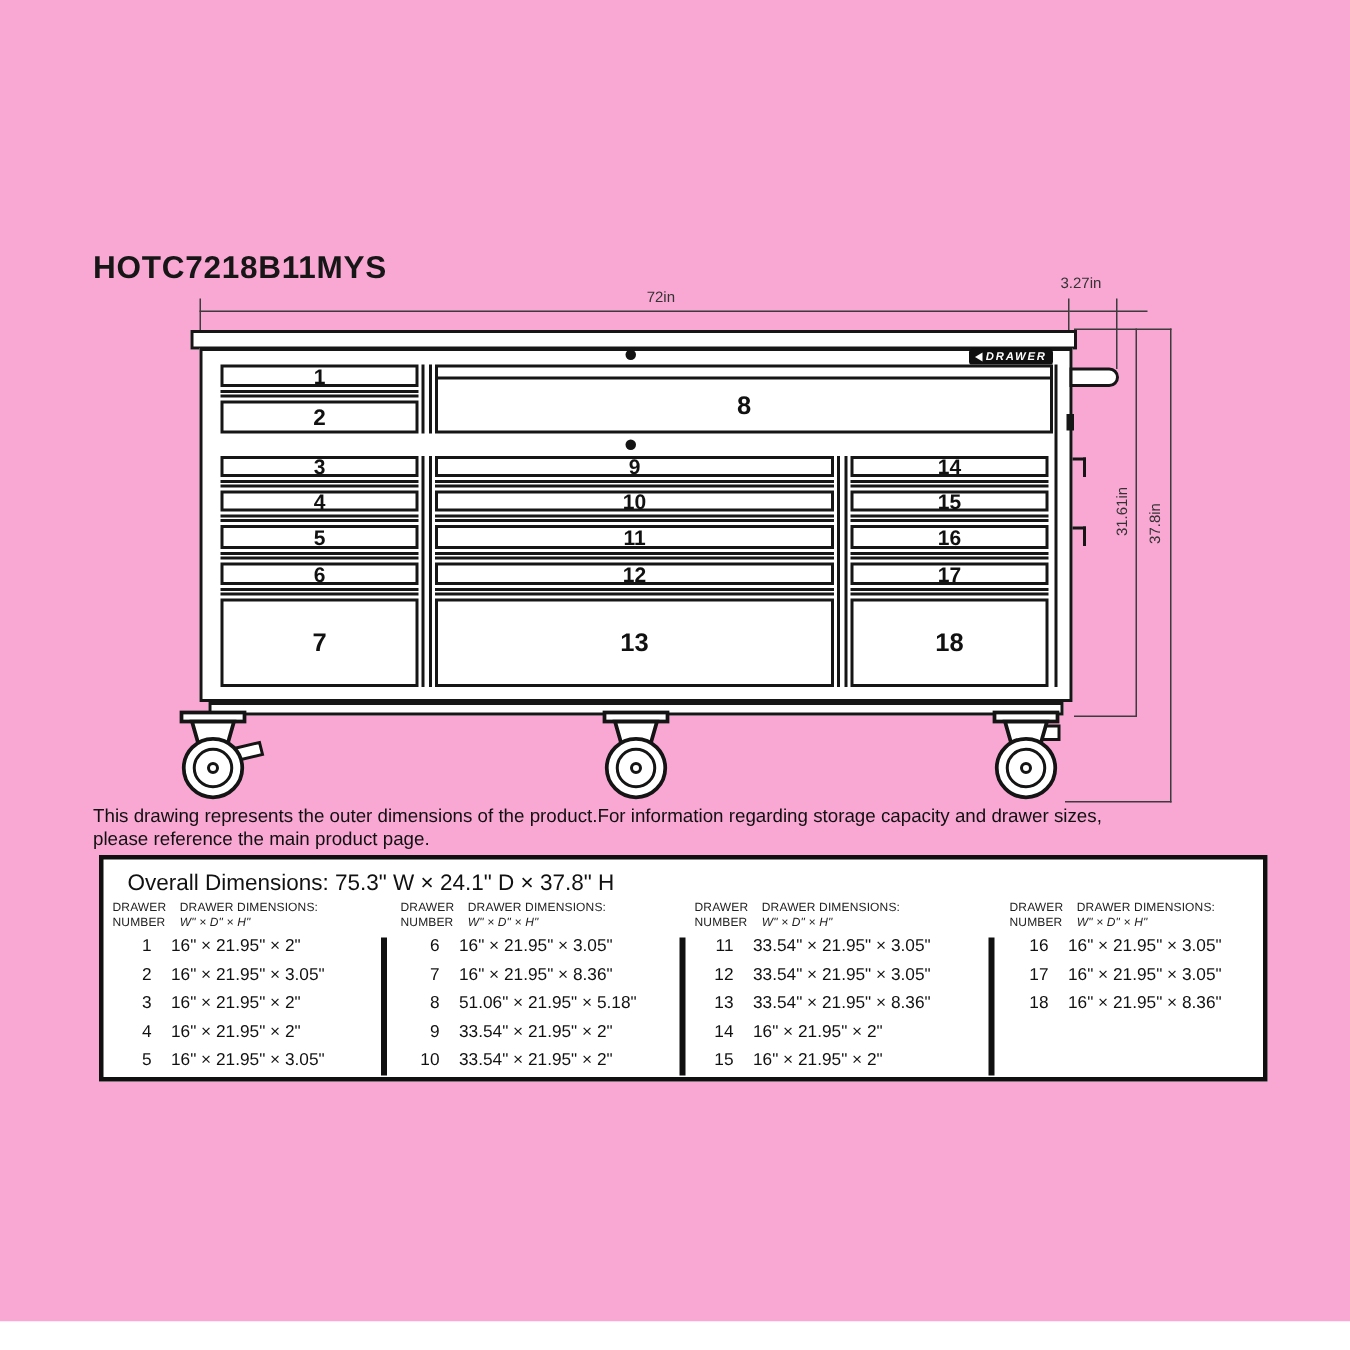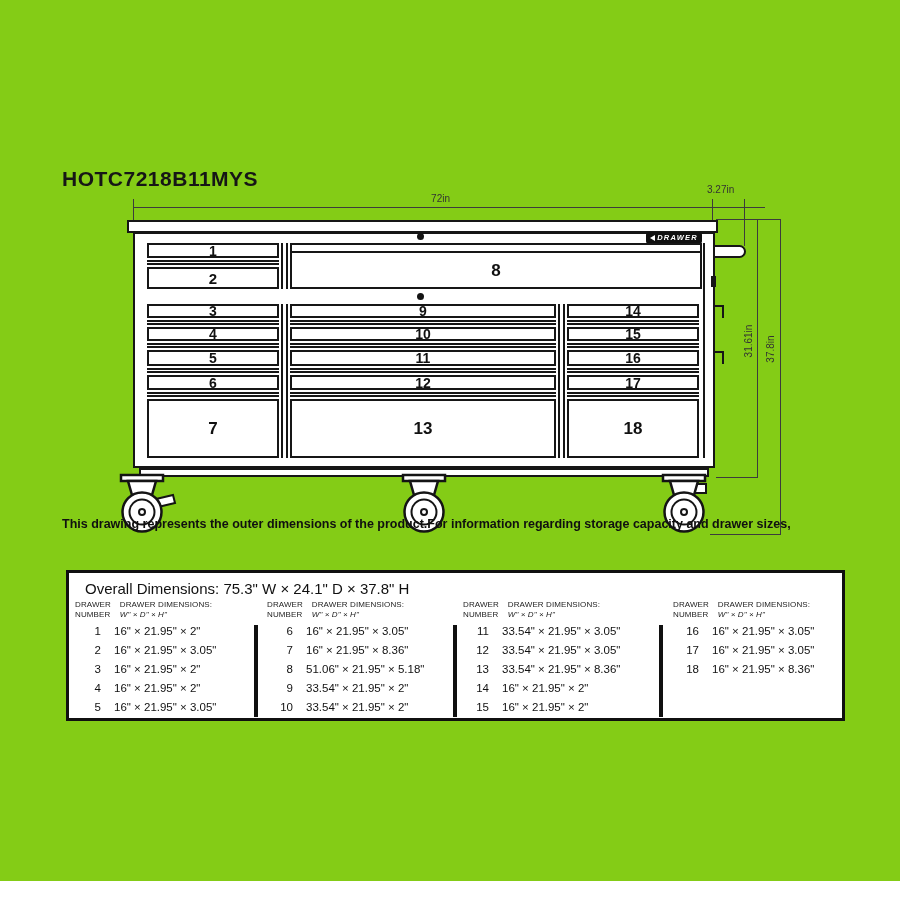--- a/index.html
+++ b/index.html
@@ -1,18 +1,18 @@
 <!DOCTYPE html>
 <html><head>
 <meta charset="utf-8">
 <style>
   *{box-sizing:border-box;margin:0;padding:0}
   html,body{background:#fff}
   body{font-family:"Liberation Sans",sans-serif;color:#111}
-  .page{position:relative;width:900px;height:881px;background:#84cc16;overflow:hidden}
+  .page{position:relative;width:900px;height:881px;background:#f9a8d4;overflow:hidden}
   .abs{position:absolute}
   
   .title{left:62px;top:167px;font-size:21px;font-weight:700;letter-spacing:.5px;color:#161616}
   
   .box{border:2.5px solid #161616;background:#fff}
   .band{position:absolute;left:0;right:0;border:2px solid #161616;background:#fff;
         display:flex;align-items:center;justify-content:center;
         font-weight:700;font-size:14px;line-height:1;color:#111}
   .slat{position:absolute;left:0;right:0;border-top:2px solid #161616;border-bottom:2px solid #161616;background:#fff}
   .post{position:absolute;width:7px;border-left:2px solid #161616;border-right:2px solid #161616;background:#fff}
@@ -39,21 +39,21 @@
   .r2{top:23px;height:14px}.s2{top:39px;height:5px}
   .r3{top:46px;height:16px}.s3{top:64px;height:5px}
   .r4{top:71px;height:15px}.s4{top:88px;height:5px}
   .rbig{top:95px;height:59px;font-size:17px}
   
   .logo{left:646px;top:231.5px;width:56px;height:12px;background:#101010;border-radius:3px;
         display:flex;align-items:center;justify-content:center;gap:2px}
   .logo .arrow{width:0;height:0;border-top:3px solid transparent;border-bottom:3px solid transparent;border-right:5px solid #fff}
   .logo .txt{color:#fff;font-size:7.5px;font-weight:700;font-style:italic;letter-spacing:1.2px;line-height:1}
   
-  .disclaimer{left:62px;top:517px;width:810px;font-size:12.5px;font-weight:700;line-height:14.5px;color:#101010}
+  .disclaimer{left:62px;top:537px;width:810px;font-size:12.5px;font-weight:400;line-height:14.5px;color:#101010}
   
   .spec-table{left:66px;top:570px;width:779px;height:151px;border:3px solid #101010;background:#fff}
   .overall{position:absolute;left:16px;top:7px;font-size:15px;color:#111}
   .tgroup{position:absolute;top:0;height:100%}
   #g1{left:4px;width:178px}#g2{left:196px;width:184px}#g3{left:392px;width:194px}#g4{left:602px;width:172px}
   .ghead{position:absolute;top:27px;left:2px;display:flex;gap:9px;font-size:8px;line-height:9.5px;color:#222;letter-spacing:.1px}
   .ghead .gcol span{display:block;white-space:nowrap}
   .ghead .dims-line2{font-style:italic}
   .grows{position:absolute;top:49px;left:2px;right:0}
   .trow{display:flex;align-items:center;height:18.9px;font-size:11.5px;color:#111;white-space:nowrap}
@@ -173,20 +173,21 @@
   <div class="dline" style="left:716px;top:219px;width:65px;height:1px"></div>
   <div class="dline" style="left:757px;top:219px;width:1px;height:259px"></div>
   <div class="dline" style="left:780px;top:219px;width:1px;height:316px"></div>
   <div class="dline" style="left:716px;top:477px;width:42px;height:1px"></div>
   <div class="dline" style="left:710px;top:534px;width:71px;height:1px"></div>
   <div class="vlabel" style="left:719px;top:335px">31.61in</div>
   <div class="vlabel" style="left:741px;top:343px">37.8in</div>
 
   <div class="abs disclaimer">
     <div>This drawing represents the outer dimensions of the product.For information regarding storage capacity and drawer sizes,</div>
+    <div>please reference the main product page.</div>
   </div>
 
   <div class="abs spec-table">
     <div class="overall">Overall Dimensions: 75.3" W × 24.1" D × 37.8" H</div>
 
     <div class="tgroup" id="g1">
       <div class="ghead">
         <div class="gcol">
           <span>DRAWER</span>
           <span>NUMBER</span>

